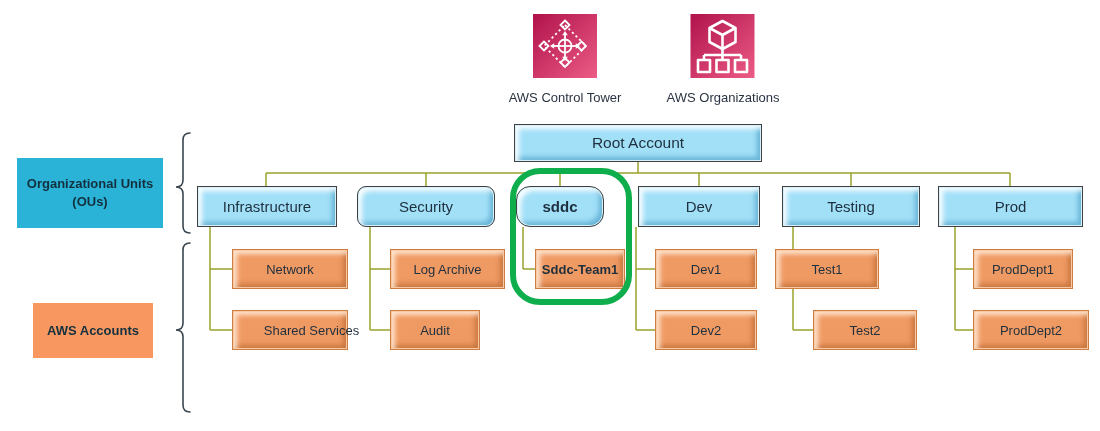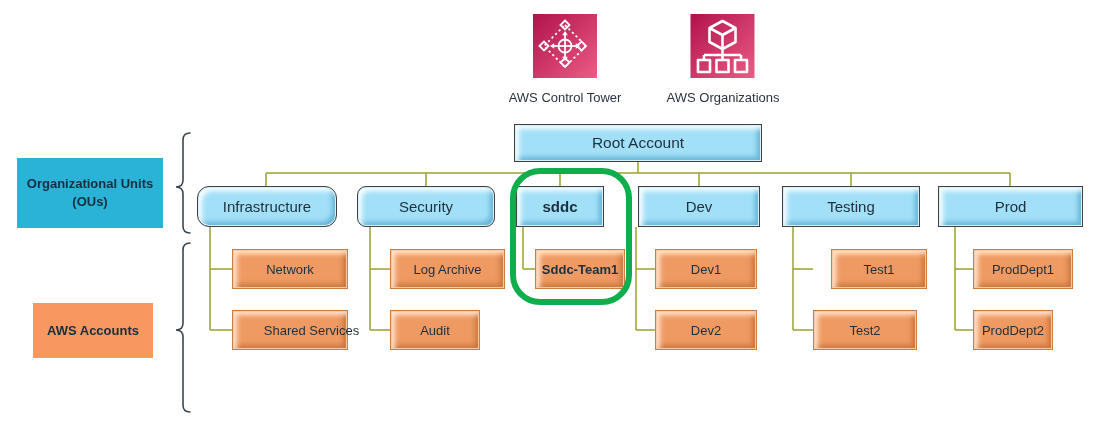--- a/index.html
+++ b/index.html
@@ -116,33 +116,33 @@
 
   <div class="node blue root-label" style="left:514px;top:124px;width:248px;height:38px;">Root Account</div>
 
   <div class="legend-box" style="left:33px;top:303px;width:120px;height:55px;background:var(--accounts-legend-fill,#f8975f);">AWS Accounts</div>
   <div class="legend-box" style="left:17px;top:158px;width:146px;height:70px;background:var(--ou-legend-fill,#2bb3d7);">
     <span>Organizational Units</span>
     <span>(OUs)</span>
   </div>
 
   <div id="tree-layer">
-      <div class="node blue ou-label" style="left: 197px; top: 186px; width: 140px; height: 41px; border-radius: 12px;">Infrastructure</div>
+      <div class="node blue ou-label" style="left: 197px; top: 186px; width: 140px; height: 41px;">Infrastructure</div>
       <div class="node orange acct-label" style="left: 232px; top: 249px; width: 116px; height: 40px;">Network</div>
       <div class="node orange acct-label" style="left: 232px; top: 310px; width: 116px; height: 40px; padding-left: 43px;">Shared Services</div>
       <div class="node blue ou-label" style="left: 357px; top: 186px; width: 138px; height: 41px; border-radius: 9px;">Security</div>
       <div class="node orange acct-label" style="left: 390px; top: 249px; width: 115px; height: 40px;">Log Archive</div>
       <div class="node orange acct-label" style="left: 390px; top: 310px; width: 90px; height: 40px;">Audit</div>
-      <div class="node blue ou-label bold" style="left: 516px; top: 186px; width: 88px; height: 41px;">sddc</div>
+      <div class="node blue ou-label bold" style="left: 516px; top: 186px; width: 88px; height: 41px; border-radius: 14px;">sddc</div>
       <div class="node orange acct-label bold" style="left: 535px; top: 249px; width: 90px; height: 40px;">Sddc-Team1</div>
       <div class="node blue ou-label" style="left: 638px; top: 186px; width: 122px; height: 41px;">Dev</div>
       <div class="node orange acct-label" style="left: 655px; top: 249px; width: 102px; height: 40px;">Dev1</div>
       <div class="node orange acct-label" style="left: 655px; top: 310px; width: 102px; height: 40px;">Dev2</div>
       <div class="node blue ou-label" style="left: 782px; top: 186px; width: 138px; height: 41px;">Testing</div>
-      <div class="node orange acct-label" style="left: 831px; top: 249px; width: 96px; height: 40px;">Test1</div>
+      <div class="node orange acct-label" style="left: 775px; top: 249px; width: 104px; height: 40px;">Test1</div>
       <div class="node orange acct-label" style="left: 813px; top: 310px; width: 104px; height: 40px;">Test2</div>
       <div class="node blue ou-label" style="left: 938px; top: 186px; width: 145px; height: 41px;">Prod</div>
       <div class="node orange acct-label" style="left: 973px; top: 249px; width: 100px; height: 40px;">ProdDept1</div>
-      <div class="node orange acct-label" style="left: 973px; top: 310px; width: 80px; height: 40px;">ProdDept2</div>
+      <div class="node orange acct-label" style="left: 973px; top: 310px; width: 116px; height: 40px;">ProdDept2</div>
     </div>
 
   <div id="ring" style="left:510px;top:168px;width:122px;height:137px;"></div>
 </div>
 
 </body></html>

